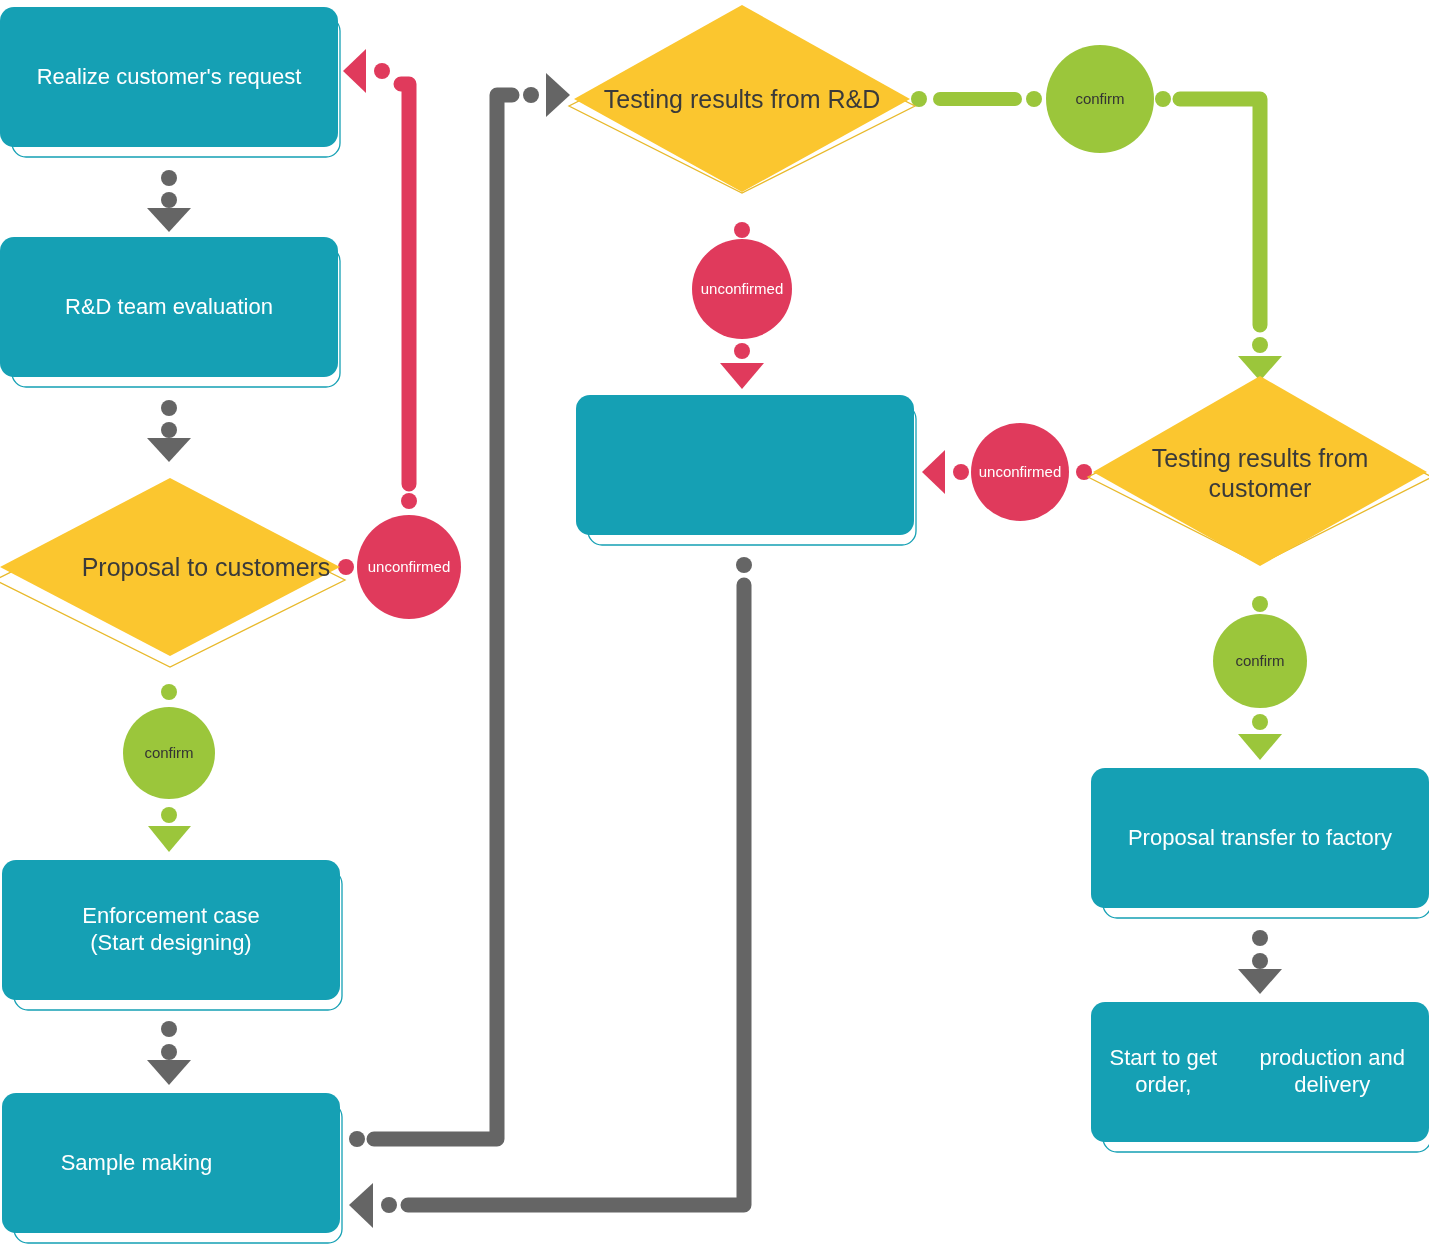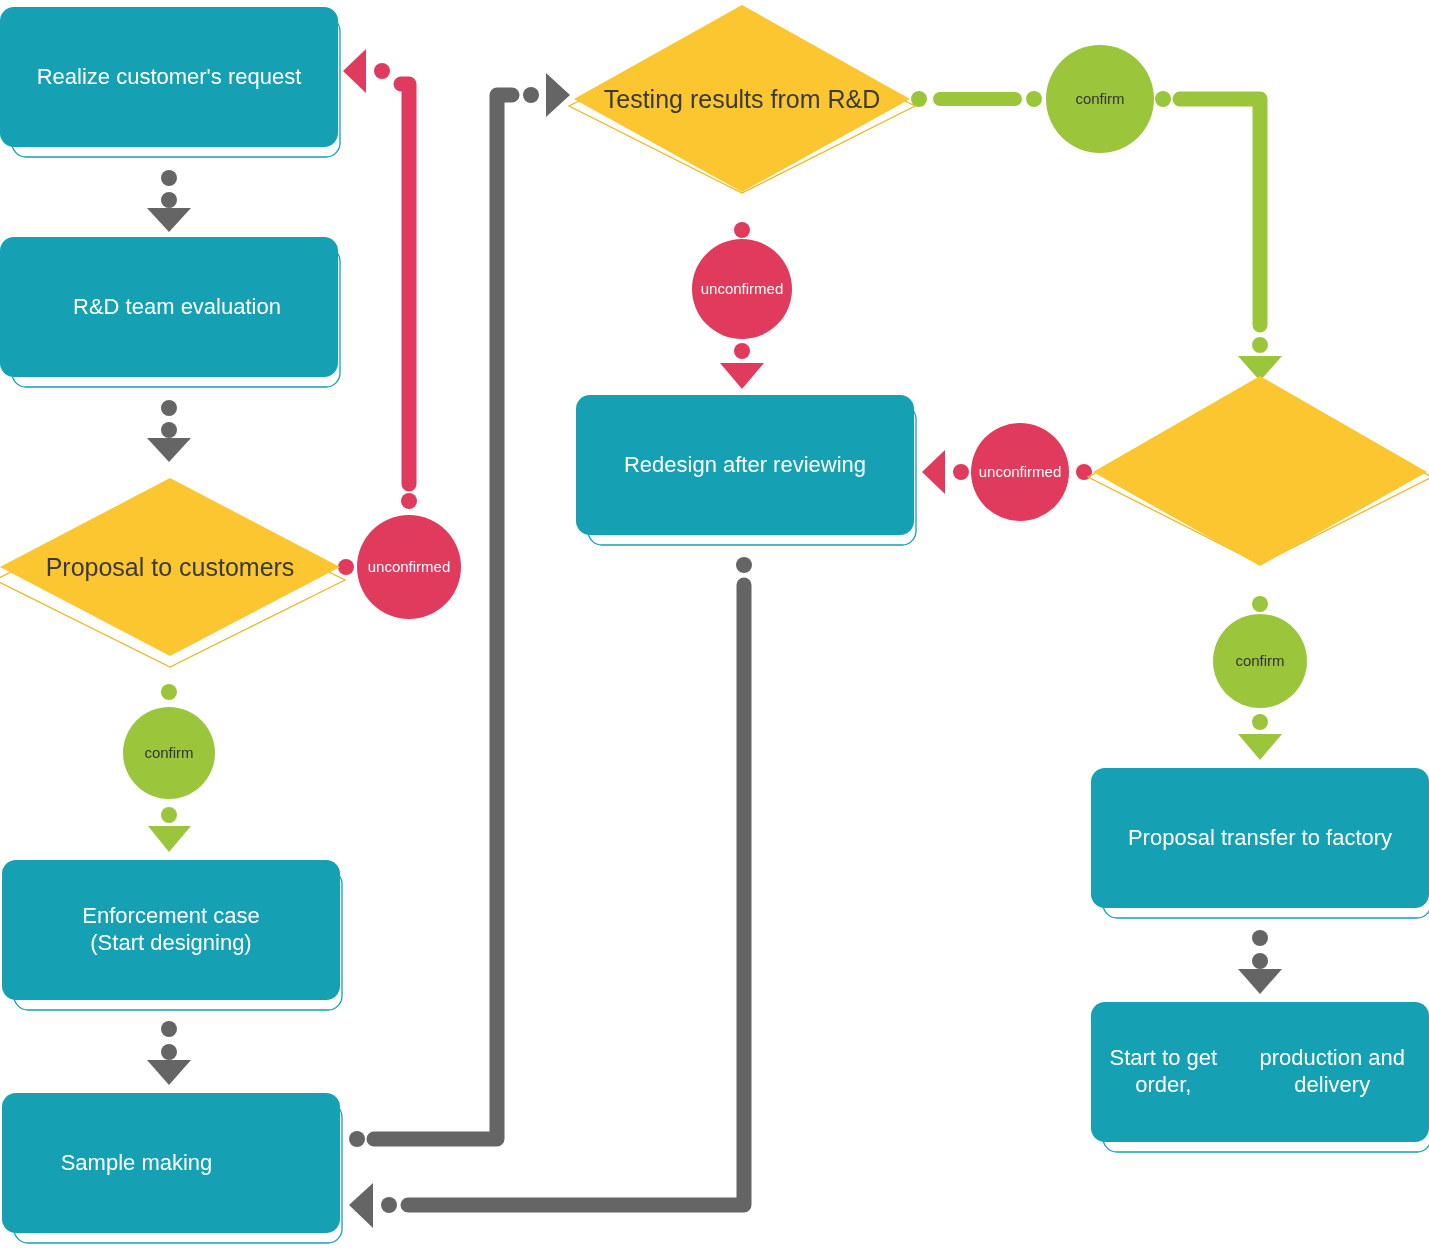--- a/index.html
+++ b/index.html
@@ -211,35 +211,38 @@
     <circle cx="409" cy="567" r="52" fill="#E03A5C"></circle>
     <circle cx="169" cy="753" r="46" fill="#9BC63B"></circle>
     <circle cx="742" cy="289" r="50" fill="#E03A5C"></circle>
     <circle cx="1100" cy="99" r="54" fill="#9BC63B"></circle>
     <circle cx="1020" cy="472" r="49" fill="#E03A5C"></circle>
     <circle cx="1260" cy="661" r="47" fill="#9BC63B"></circle>
   </svg>
 
   <div class="node-label proc-label" style="left:0px; top:7px; width:338px; height:140px;">Realize customer's request</div>
 
-  <div class="node-label proc-label" style="left:0px; top:237px; width:338px; height:140px;padding-left:8px;">R&amp;D team evaluation</div>
-
-  <div class="node-label dec-label" style="left:0px; top:537px; width:340px; height:60px;">Proposal to customers</div>
+  <div class="node-label proc-label" style="left:0px; top:237px; width:338px; height:140px;">R&amp;D team evaluation</div>
+
+  <div class="node-label dec-label" style="left:0px; top:537px; width:340px; height:60px;padding-left:36px;">Proposal to customers</div>
 
   <div class="node-label proc-label" style="left:2px; top:860px; width:338px; height:140px; flex-direction:column;">
     <span>Enforcement case</span>
     <span>(Start designing)</span>
   </div>
 
   <div class="node-label proc-label" style="left:2px; top:1093px; width:269px; height:140px;">Sample making</div>
 
   <div class="node-label dec-label" style="left:574px; top:69px; width:336px; height:60px;">Testing results from R&amp;D</div>
 
-  <div class="node-label proc-label" style="left:576px; top:395px; width:338px; height:140px;">Redesign after reviewing</div>
-
+
+  <div class="node-label dec-label" style="left:1093px; top:435px; width:334px; height:76px; flex-direction:column;">
+    <span>Testing results from</span>
+    <span>customer</span>
+  </div>
 
   <div class="node-label proc-label" style="left:1091px; top:768px; width:338px; height:140px;">Proposal transfer to factory</div>
 
   <div class="node-label proc-label" style="left:1091px; top:1002px; width:338px; height:140px; flex-direction:row;">
     <span>Start to get order,</span>
     <span>production and delivery</span>
   </div>
 
   <div class="node-label badge-label" style="left:357px; top:545px; width:104px; height:44px;">unconfirmed</div>
 

